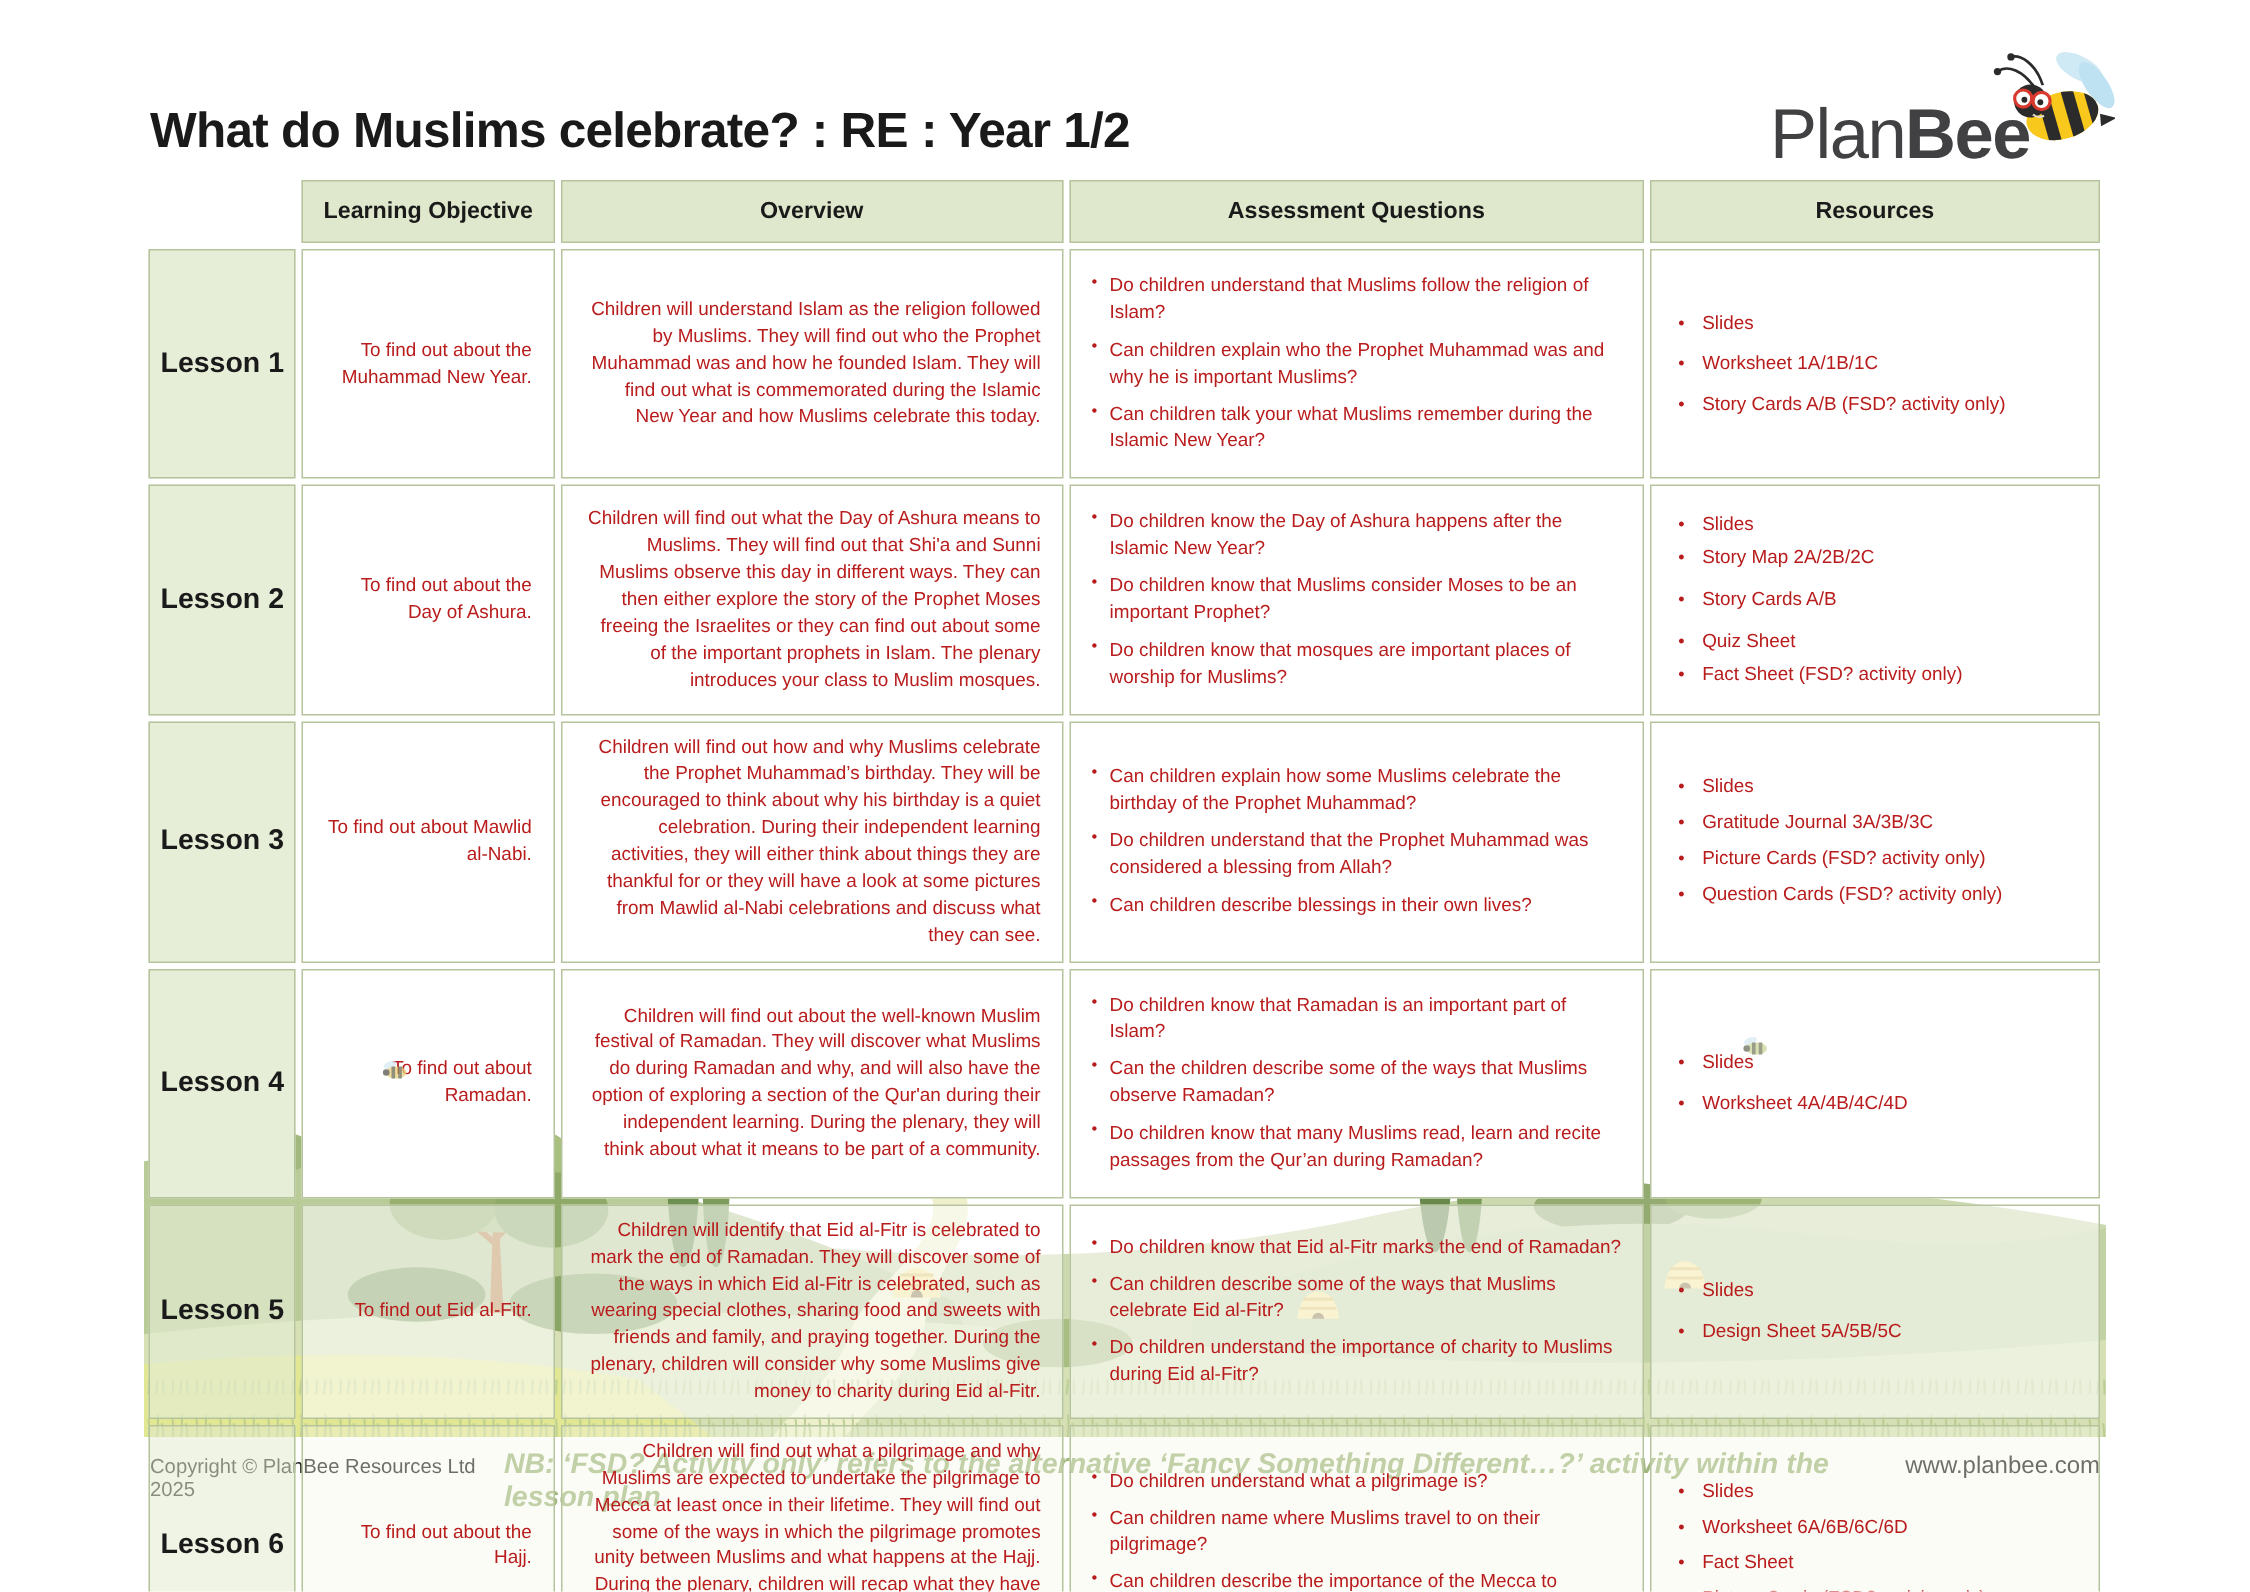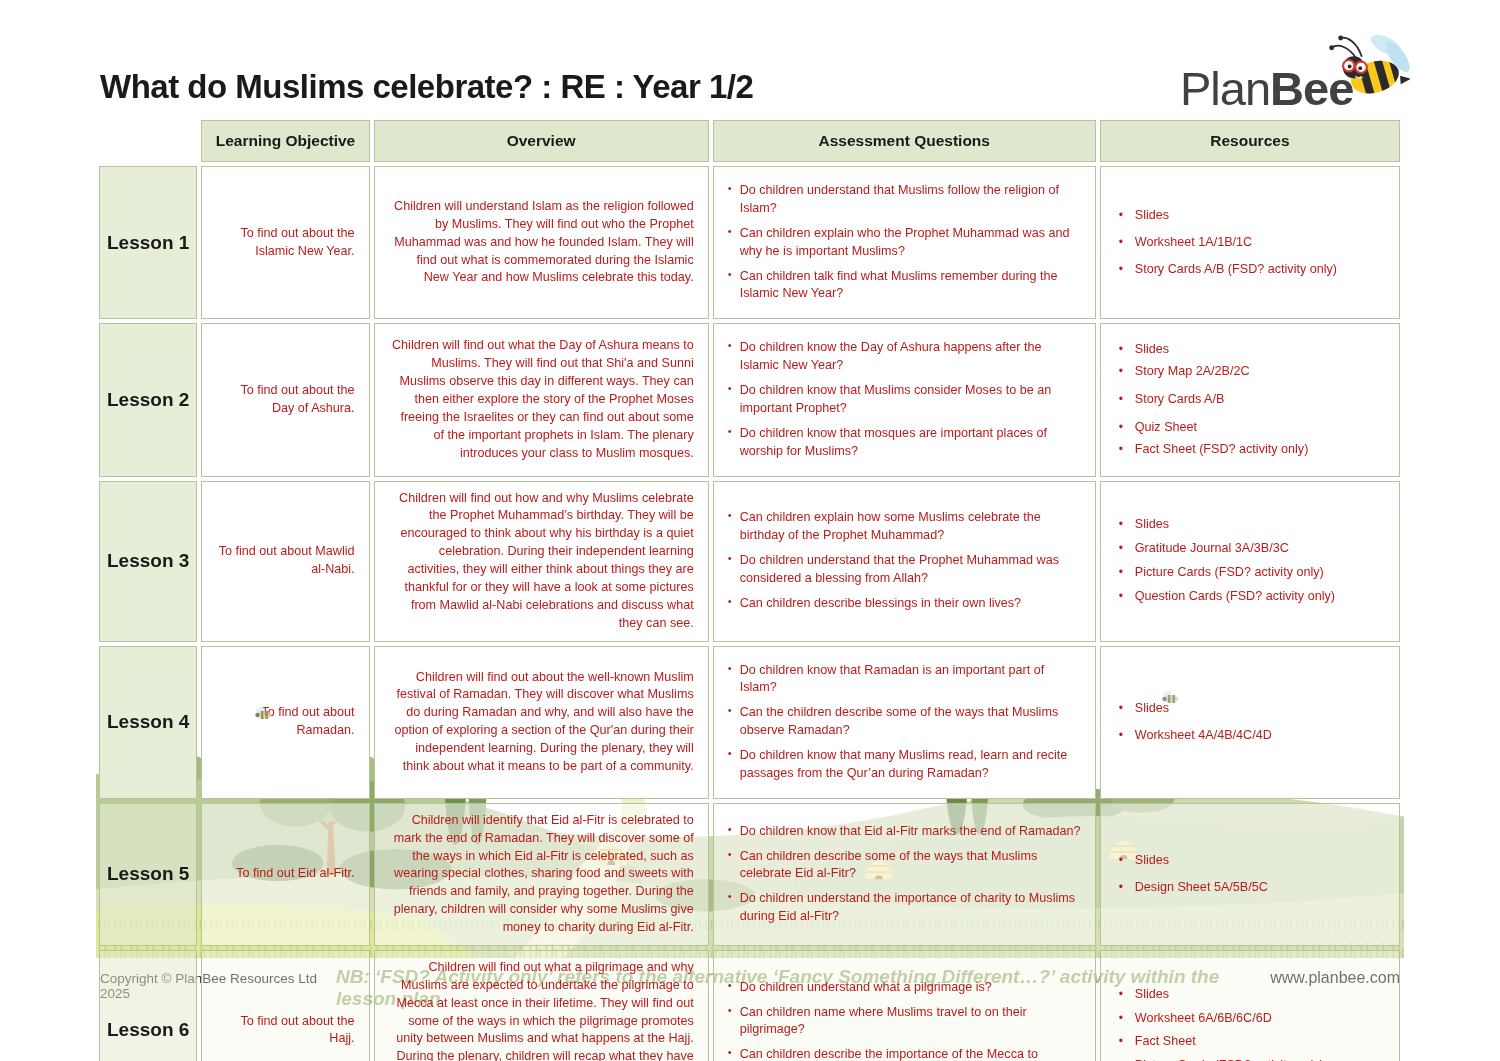--- a/index.html
+++ b/index.html
@@ -201,27 +201,27 @@
       <tr>
     <th class="ghost"></th>
     <th class="colhead">Learning Objective</th>
     <th class="colhead">Overview</th>
     <th class="colhead">Assessment Questions</th>
     <th class="colhead">Resources</th>
   </tr>
 
   <tr class="row r1">
     <td class="lesson">Lesson 1</td>
-    <td class="cell center">To find out about the Islamic New Year.</td>
+    <td class="cell center">To find out about the Muhammad New Year.</td>
     <td class="cell center">Children will understand Islam as the religion followed by Muslims. They will find out who the Prophet Muhammad was and how he founded Islam. They will find out what is commemorated during the Islamic New Year and how Muslims celebrate this today.</td>
     <td class="cell">
       <ul class="q">
         <li>Do children understand that Muslims follow the religion of Islam?</li>
         <li>Can children explain who the Prophet Muhammad was and why he is important Muslims?</li>
-        <li>Can children talk find what Muslims remember during the Islamic New Year?</li>
+        <li>Can children talk your what Muslims remember during the Islamic New Year?</li>
       </ul>
     </td>
     <td class="cell">
       <ul class="r">
         <li>Slides</li>
         <li>Worksheet 1A/1B/1C</li>
         <li>Story Cards A/B (FSD? activity only)</li>
       </ul>
     </td>
   </tr>

